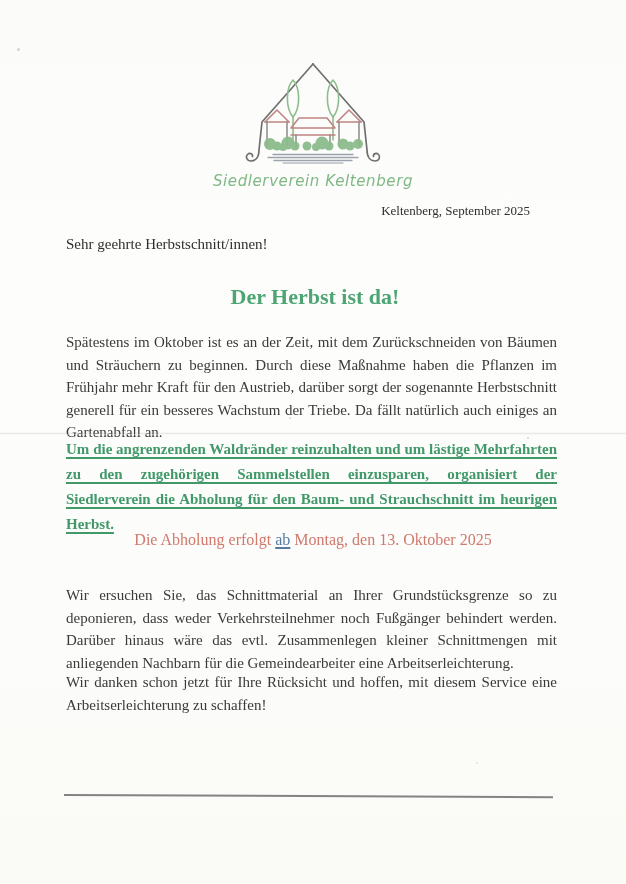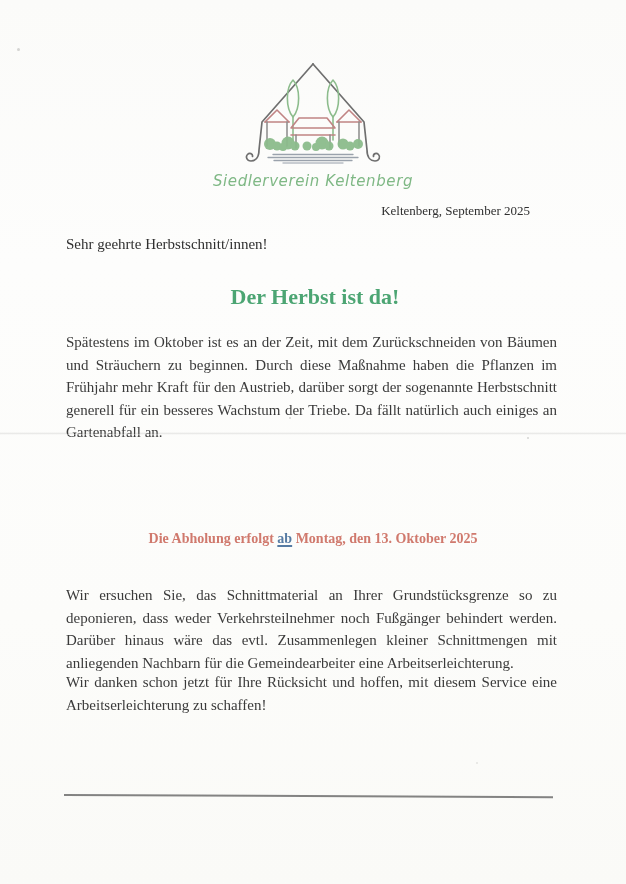--- a/index.html
+++ b/index.html
@@ -67,21 +67,21 @@
     text-align:justify;
     color:#41996a;
     text-decoration:underline;
     text-decoration-thickness:1.5px;
     text-underline-offset:3px;
   }
 
   .pickup{
     position:absolute;top:531px;left:0;right:0;
     text-align:center;
-    font-size:14px;font-weight:bold;
+    font-size:16px;font-weight:normal;
     color:#d0796d;
   }
   .pickup .ab{
     color:#567ba3;
     text-decoration:underline;
     text-decoration-thickness:1.5px;
     text-underline-offset:2px;
   }
 
   .rule{
@@ -163,20 +163,21 @@
   <div class="dateline">Keltenberg, September 2025</div>
 
   <div class="salutation">Sehr geehrte Herbstschnitt/innen!</div>
 
   <h1 class="headline">Der Herbst ist da!</h1>
 
   <p class="body p1">Spätestens im Oktober ist es an der Zeit, mit dem Zurückschneiden von Bäumen und Sträuchern zu beginnen. Durch diese Maßnahme haben die Pflanzen im Frühjahr mehr Kraft für den Austrieb, darüber sorgt der sogenannte Herbstschnitt generell für ein besseres Wachstum der Triebe. Da fällt natürlich auch einiges an Gartenabfall an.</p>
 
   <div class="crease"></div>
 
+  <p class="green-notice">Um die angrenzenden Waldränder reinzuhalten und um lästige Mehrfahrten zu den zugehörigen Sammelstellen einzusparen, organisiert der Siedlerverein die Abholung für den Baum- und Strauchschnitt im heurigen Herbst.</p>
 
   <div class="pickup">
     <span>Die Abholung erfolgt&nbsp;</span><span class="ab">ab</span><span>&nbsp;Montag, den 13. Oktober 2025</span>
   </div>
 
   <p class="body p2">Wir ersuchen Sie, das Schnittmaterial an Ihrer Grundstücksgrenze so zu deponieren, dass weder Verkehrsteilnehmer noch Fußgänger behindert werden. Darüber hinaus wäre das evtl. Zusammenlegen kleiner Schnittmengen mit anliegenden Nachbarn für die Gemeindearbeiter eine Arbeitserleichterung.</p>
 
   <p class="body p3">Wir danken schon jetzt für Ihre Rücksicht und hoffen, mit diesem Service eine Arbeitserleichterung zu schaffen!</p>
 
   <div class="rule"></div>

